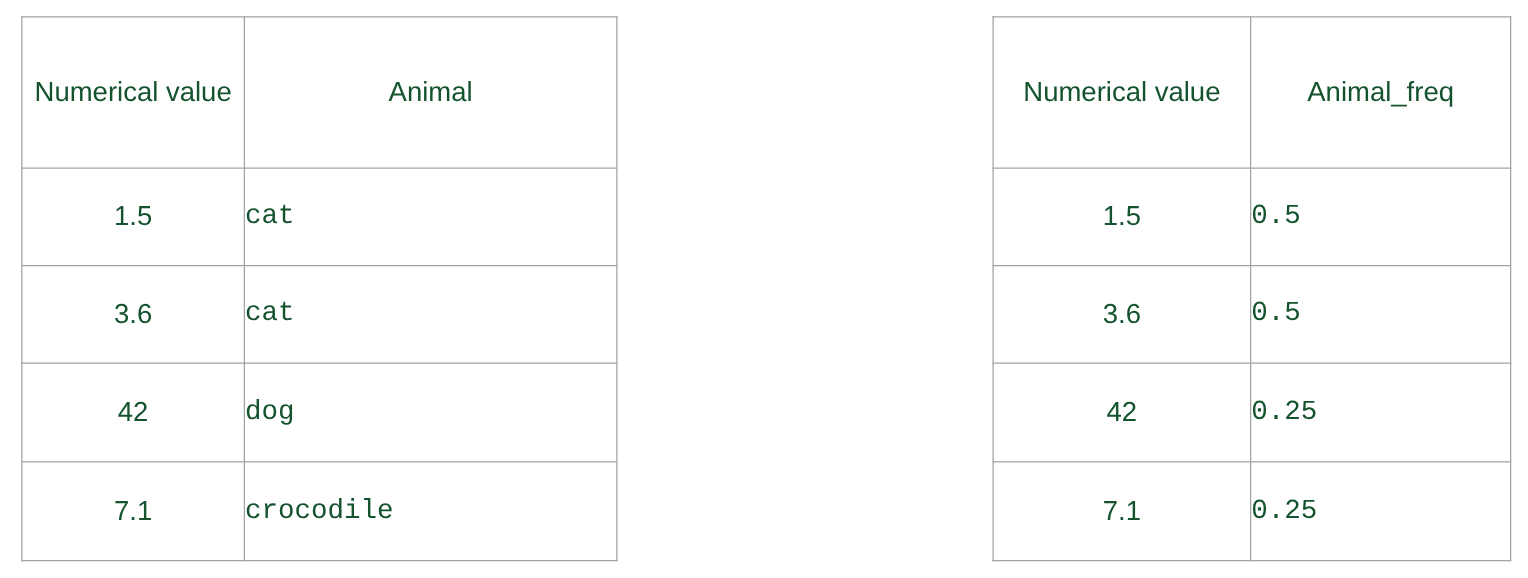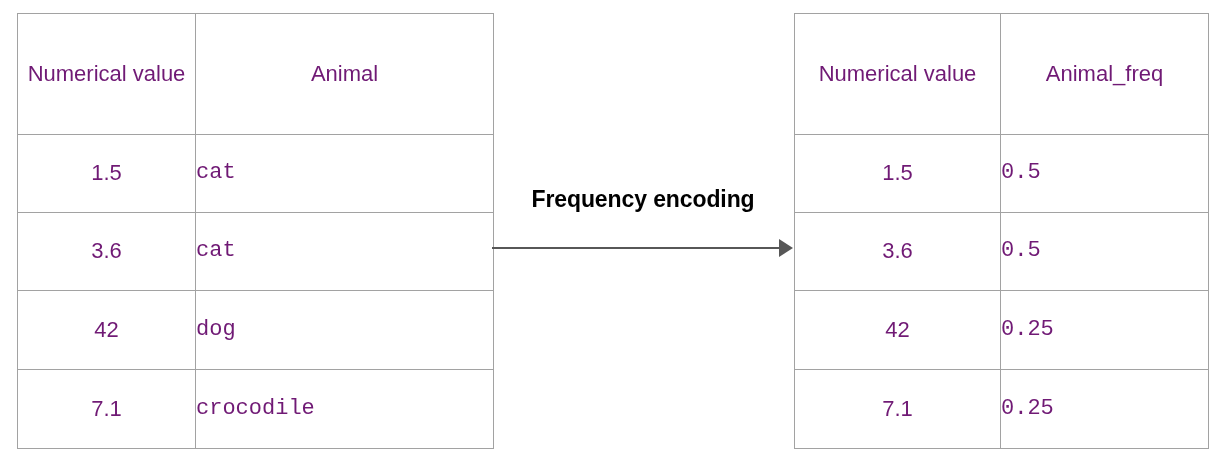--- a/index.html
+++ b/index.html
@@ -27,21 +27,21 @@
     position: absolute;
     border-collapse: collapse;
     table-layout: fixed;
     background: #ffffff;
   }
   .data-table td {
     border: 1px solid #a2a2a2;
     padding: 0;
     font-size: 22px;
     line-height: 1.22;
-    color: #701a75;
+    color: #14532d;
     font-weight: normal;
     vertical-align: middle;
   }
 
   .table-left  { left: 17px;  top: 13px; width: 476px; }
   .table-right { left: 794px; top: 13px; width: 414px; }
 
   .col-num-left   { width: 178px; }
   .col-animal     { width: 298px; }
   .col-num-right  { width: 206px; }
@@ -116,27 +116,20 @@
         <td class="cell-center">42</td>
         <td class="cell-left">dog</td>
       </tr>
       <tr class="row-body tall">
         <td class="cell-center">7.1</td>
         <td class="cell-left">crocodile</td>
       </tr>
     </tbody>
   </table>
 
-  <div class="transform-group">
-    <div class="transform-label">Frequency encoding</div>
-    <svg class="arrow-svg" viewBox="0 0 302 28" xmlns="http://www.w3.org/2000/svg">
-      <line x1="0" y1="14" x2="288" y2="14" stroke="#575757" stroke-width="2"></line>
-      <polygon points="287,5 301,14 287,23" fill="#575757"></polygon>
-    </svg>
-  </div>
 
   <table class="data-table table-right">
     <colgroup>
       <col class="col-num-right">
       <col class="col-freq">
     </colgroup>
     <tbody>
       <tr class="row-head">
         <td class="cell-center">Numerical value</td>
         <td class="cell-center">Animal_freq</td>

